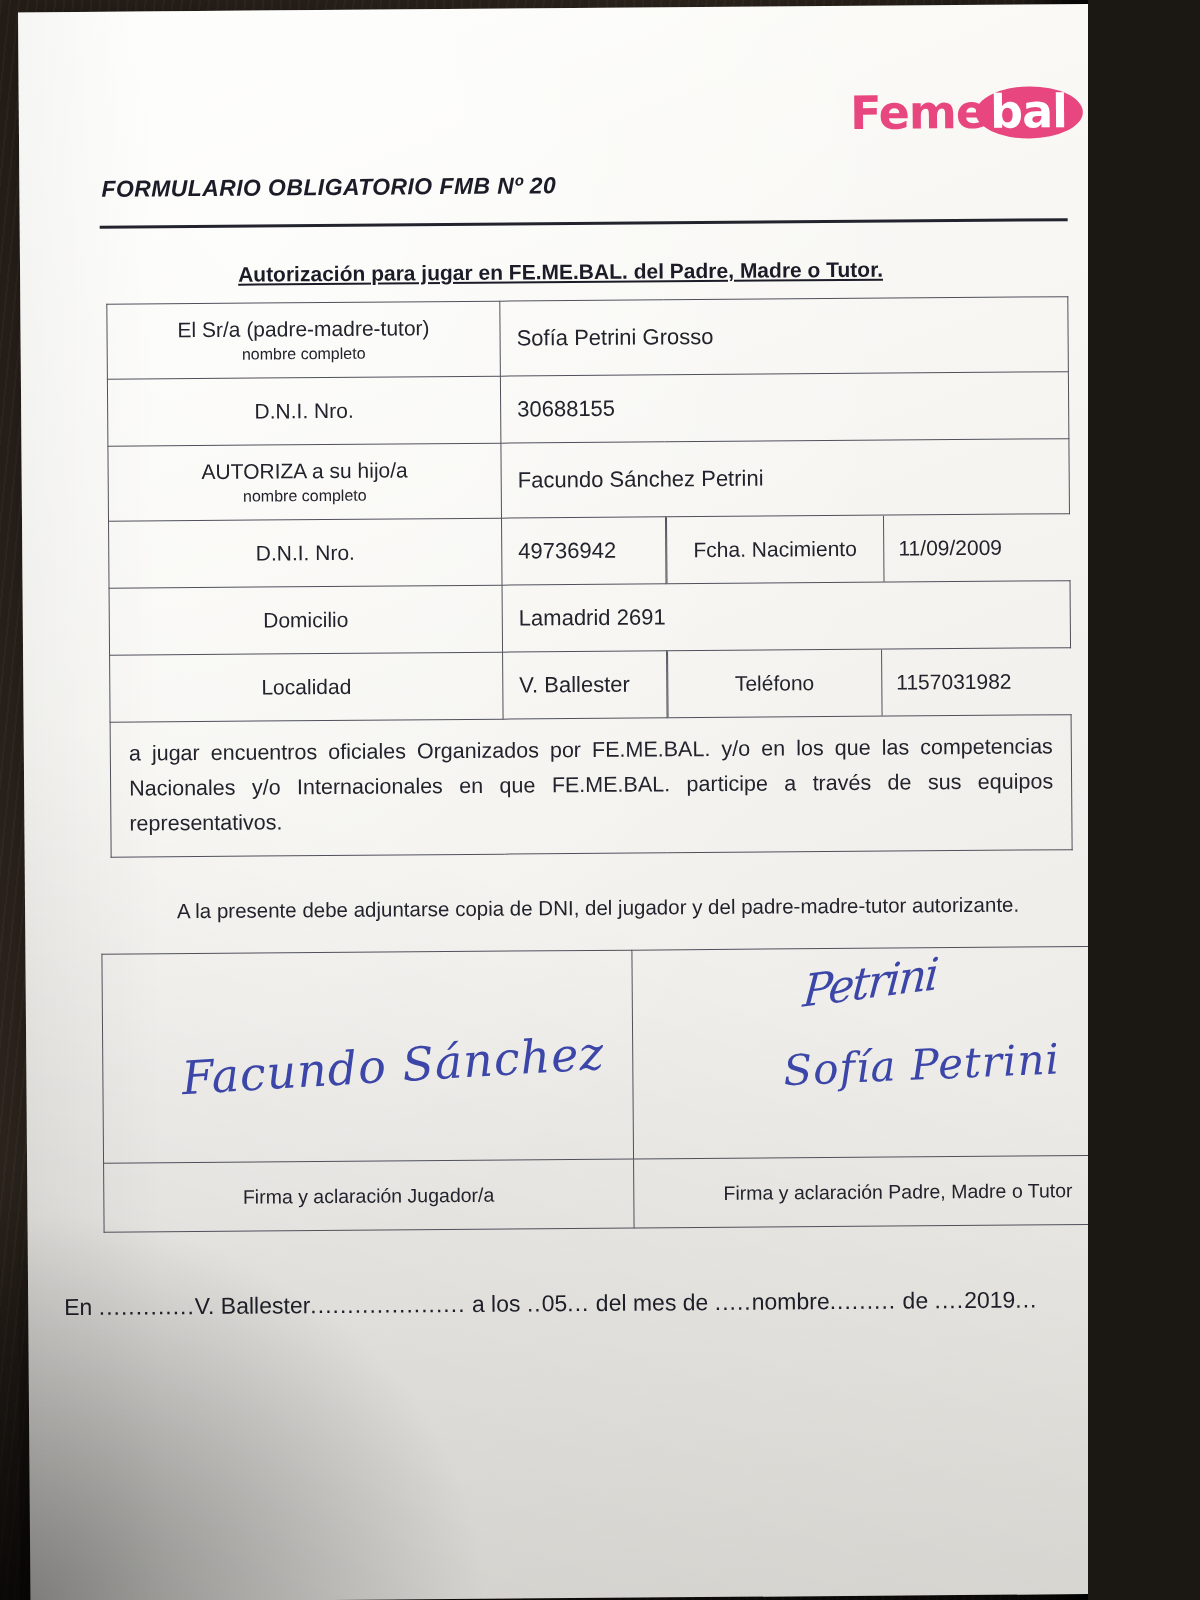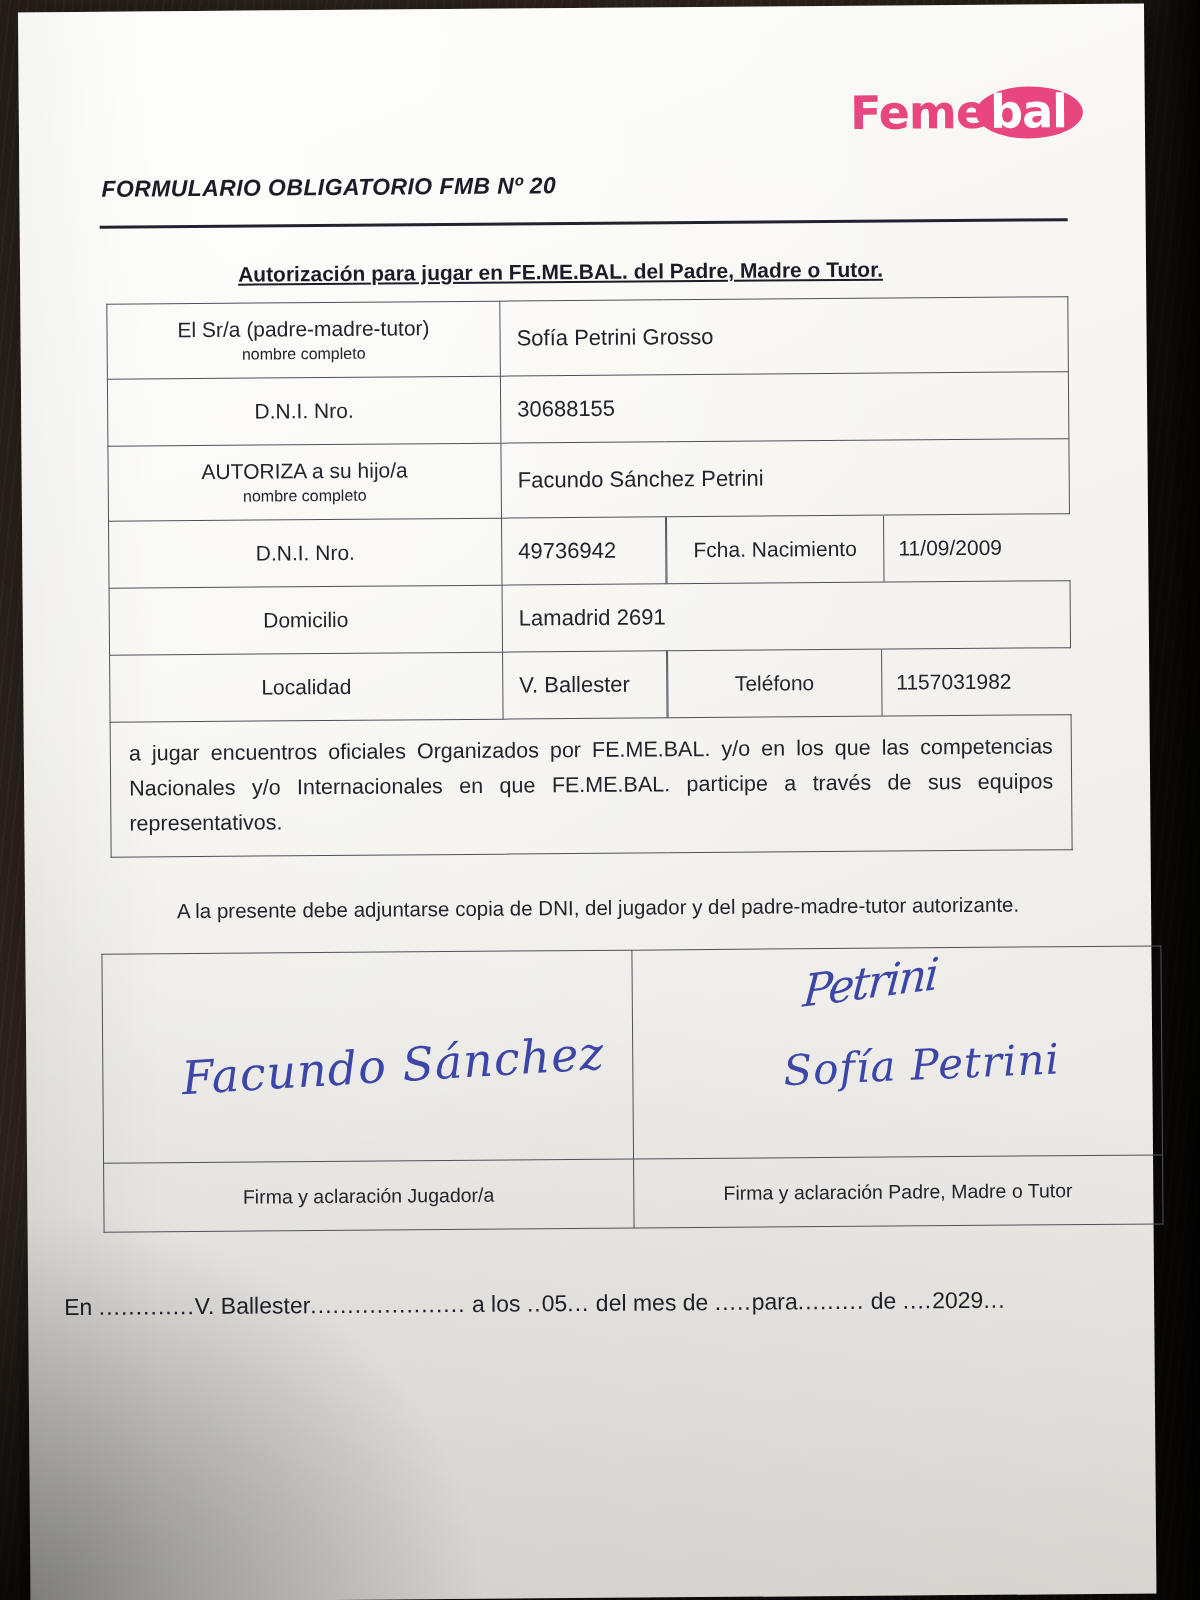--- a/index.html
+++ b/index.html
@@ -9,21 +9,21 @@
     background: #1b1713;
     width: 1200px;
     height: 1600px;
     overflow: hidden;
     font-family: "Liberation Sans", sans-serif;
   }
 
   
   #scene {
     position: relative;
-    width: 1200px;
+    width: 1088px;
     height: 1600px;
     background:
       linear-gradient(120deg, #241d18 0%, #2c241d 35%, #1a1511 70%, #120f0c 100%);
     overflow: hidden;
   }
   #scene .desk-grain {
     position: absolute;
     inset: 0;
     background:
       repeating-linear-gradient(96deg, rgba(255,255,255,0.022) 0px, rgba(255,255,255,0.022) 2px, rgba(0,0,0,0.03) 2px, rgba(0,0,0,0.03) 9px);
@@ -363,22 +363,22 @@
           </tr>
         </tbody>
       </table>
 
       <div id="footer-line">
         <span>En</span>
         <span class="fill">.............</span><span>V. Ballester</span><span class="fill">.....................</span>
         <span>a los</span>
         <span class="fill">..</span><span>05</span><span class="fill">...</span>
         <span>del mes de</span>
-        <span class="fill">.....</span><span>para</span><span class="fill">.........</span>
+        <span class="fill">.....</span><span>nombre</span><span class="fill">.........</span>
         <span>de</span>
-        <span class="fill">....</span><span>2029</span><span class="fill">...</span>
+        <span class="fill">....</span><span>2019</span><span class="fill">...</span>
       </div>
 
     </div>
 
     <div class="cast-shadow"></div>
   </div>
 </div>
 
 </body></html>

